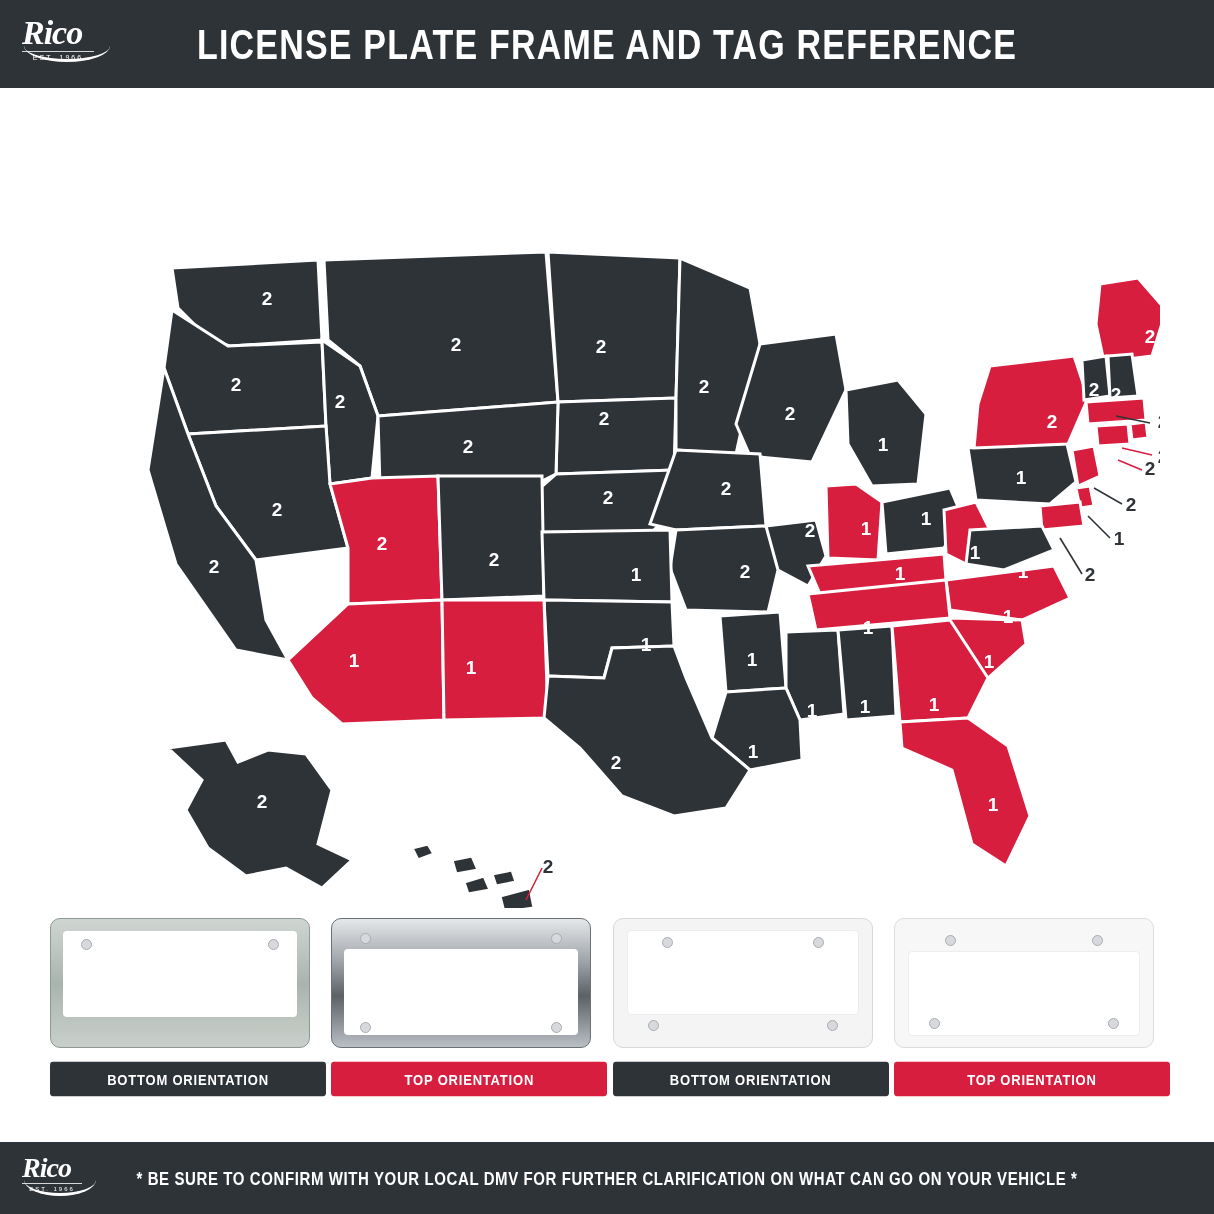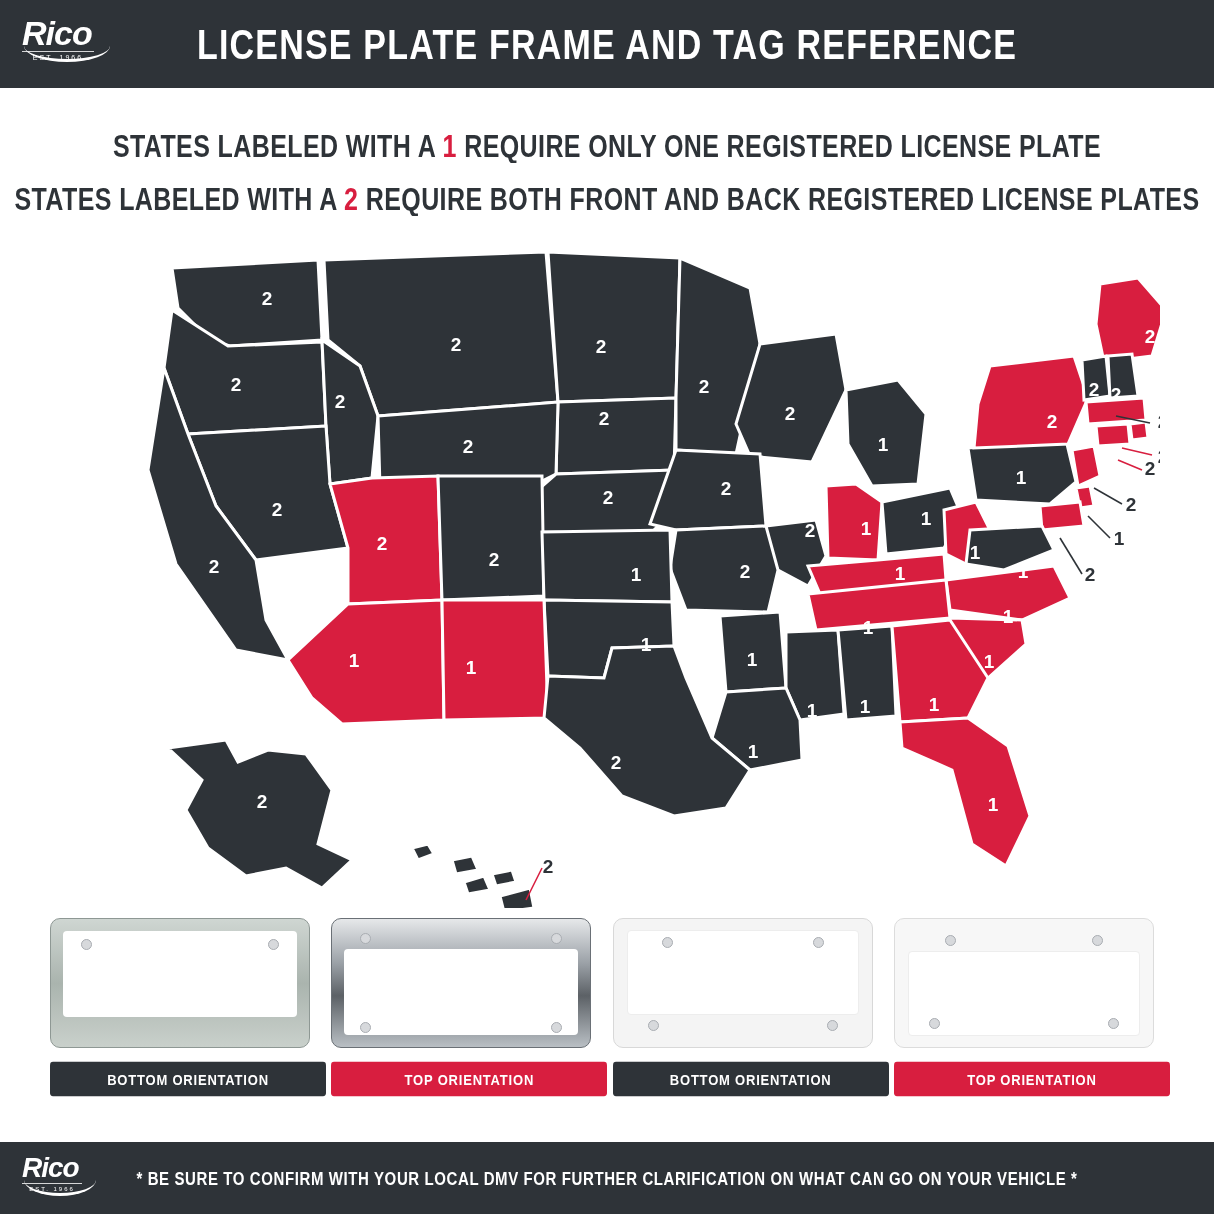--- a/index.html
+++ b/index.html
@@ -31,21 +31,21 @@
     text-transform: uppercase;
     transform: scaleY(1.25);
     font-family: "Liberation Sans", sans-serif;
   }
   .logo-top {
     position: absolute; left: 22px; top: 16px;
     width: 110px; height: 58px;
     color: #ffffff;
   }
   .logo-word {
-    font-family: Liberation Sans, sans-serif;
+    font-family: Liberation Serif, serif;
     font-style: italic;
     font-weight: bold;
     font-size: 34px;
     line-height: 34px;
     letter-spacing: -1px;
   }
   .logo-sub {
     font-size: 7px;
     letter-spacing: 2px;
     text-align: center;
@@ -191,28 +191,20 @@
 
   <div class="header">
     <div class="logo-top">
       <div class="logo-word">Rico</div>
       <div class="logo-swoosh"></div>
       <div class="logo-sub">EST. 1966</div>
     </div>
     <div class="header-title">License Plate Frame and Tag Reference</div>
   </div>
 
-  <div class="legend">
-    <p class="legend-line">
-      <span>States labeled with a </span><span class="num">1</span><span> require only one registered license plate</span>
-    </p>
-    <p class="legend-line">
-      <span>States labeled with a </span><span class="num">2</span><span> require both front and back registered license plates</span>
-    </p>
-  </div>
 
   <div class="map-wrap">
     <svg width="1100" height="660" viewBox="0 0 1100 660" xmlns="http://www.w3.org/2000/svg">
       <g>
 
         <path class="st" d="M112 20 L258 12 L262 92 L170 98 L150 92 L118 60 Z"></path>
         <path class="st" d="M112 62 L168 98 L262 94 L266 178 L128 186 L104 120 Z"></path>
         <path class="st" d="M264 12 L486 4 L498 154 L318 168 L300 118 L268 92 Z"></path>
         <path class="st" d="M262 92 L300 118 L318 168 L312 230 L270 236 L266 178 Z"></path>
         <path class="st" d="M488 4 L620 10 L616 150 L498 154 Z"></path>

